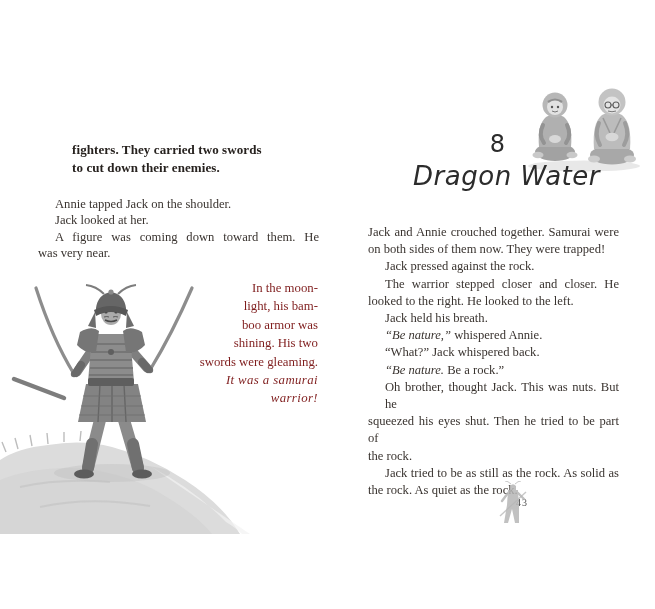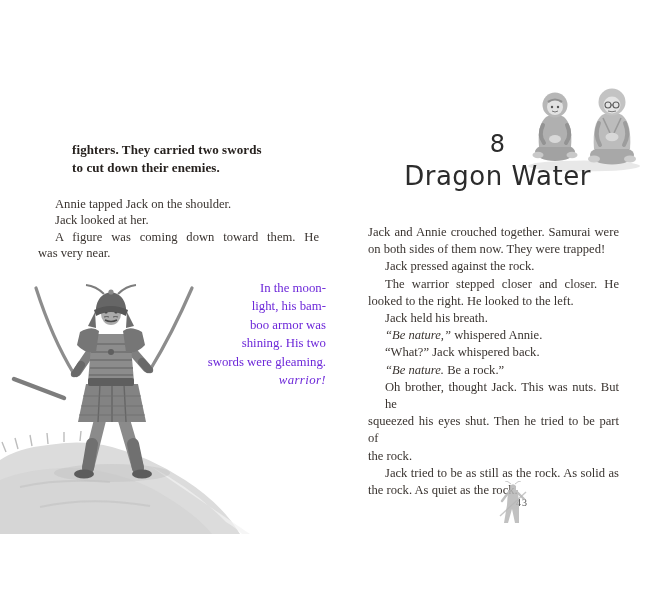--- a/index.html
+++ b/index.html
@@ -7,30 +7,30 @@
        font-family:"Liberation Serif", serif;}
   .spread{position:relative;width:655px;height:595px;background:#ffffff;}
 
   
   .excerpt{position:absolute;left:72px;top:141px;width:234px;
            font-size:13px;font-weight:bold;line-height:17.5px;color:#27221f;
            letter-spacing:.1px;}
   .lp-paras{position:absolute;left:38px;top:196px;width:281px;
             font-size:12.6px;line-height:16.4px;color:#3a3430;}
   .moonlight{position:absolute;left:168px;top:279px;width:150px;
-             font-size:12.8px;line-height:18.4px;color:#6d28d9;text-align:right;margin-left:8px;}
+             font-size:12.8px;line-height:18.4px;color:#7f1d1d;text-align:right;}
   .moonlight .ital{font-style:italic;letter-spacing:.4px;}
   .moonlight .lastline{text-align:right;padding-left:4px;}
 
   
   .chap-num{position:absolute;left:395px;top:130px;width:205px;text-align:center;
             font-family:"DejaVu Sans", sans-serif;font-size:24px;color:#2c2c2c;}
-  .chap-title{position:absolute;left:395px;top:161px;width:205px;text-align:center;
+  .chap-title{position:absolute;left:395px;top:161px;width:205px;text-align:right;
               font-family:"DejaVu Sans", sans-serif;font-size:26px;color:#2c2c2c;
-              letter-spacing:.5px;}
+              letter-spacing:.5px;font-style:italic;}
   .rp-body{position:absolute;left:368px;top:224px;width:251px;
            font-size:12.6px;line-height:17.2px;color:#3a3430;}
   .bl{white-space:nowrap;}
   .ind{padding-left:17px;}
   .just{white-space:normal;text-align:justify;text-align-last:justify;}
   .it{font-style:italic;margin-top:12px;}
   .pageno{position:absolute;left:480px;top:497px;font-size:10px;color:#4c4c4c;
           letter-spacing:1px;margin-left:36px;}
 
   .ill{position:absolute;}
@@ -54,20 +54,21 @@
       <div class="ind just">A figure was coming down toward them. He</div>
       <div class="bl">was very near.</div>
     </div>
 
     <div class="moonlight">
       <div>In the moon-</div>
       <div>light, his bam-</div>
       <div>boo armor was</div>
       <div>shining. His two</div>
       <div>swords were gleaming.</div>
+      <div class="ital">It was a samurai</div>
       <div class="ital lastline">warrior!</div>
     </div>
 
     <div class="ill" style="left:0;top:282px;">
       <svg width="250" height="252" viewBox="0 0 250 252">
 
         <path d="M0,252 L0,178 Q18,166 48,163 Q82,157 112,165 Q150,175 185,198 Q222,222 240,252 Z" fill="#dcdcdc"></path>
         <path d="M0,252 L0,198 Q30,186 70,186 Q120,188 160,211 Q196,232 212,252 Z" fill="#cfcfcf" opacity="0.5"></path>
         <path d="M150,184 Q195,208 226,240 Q236,246 242,252 L250,252 L250,252 Z" fill="#f2f2f2" opacity="0.7"></path>
         <path d="M6,170 L2,160 M18,167 L15,156 M32,164 L30,153 M48,162 L47,151 M64,160 L64,150 M80,159 L81,149 M96,161 L98,151" stroke="#bdbdbd" stroke-width="1.4" fill="none"></path>

